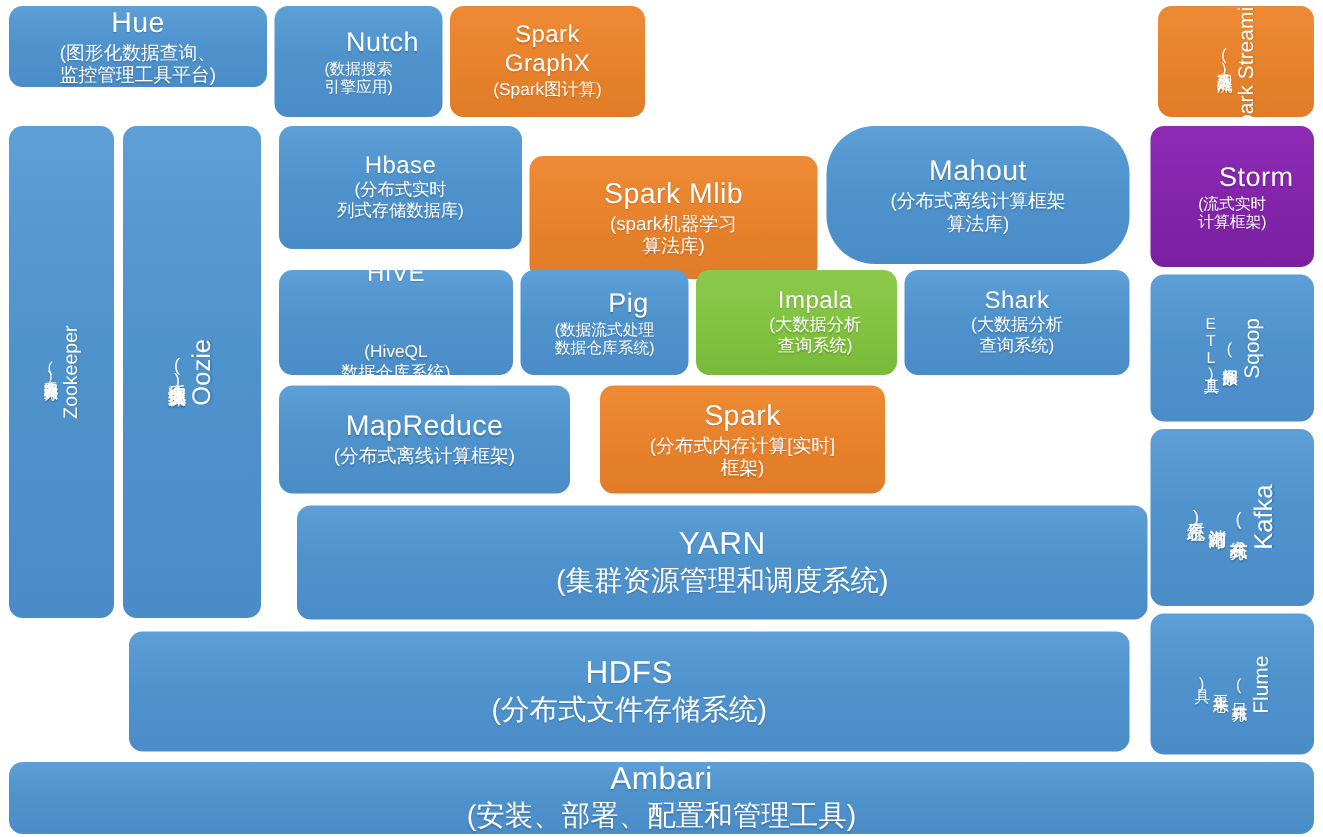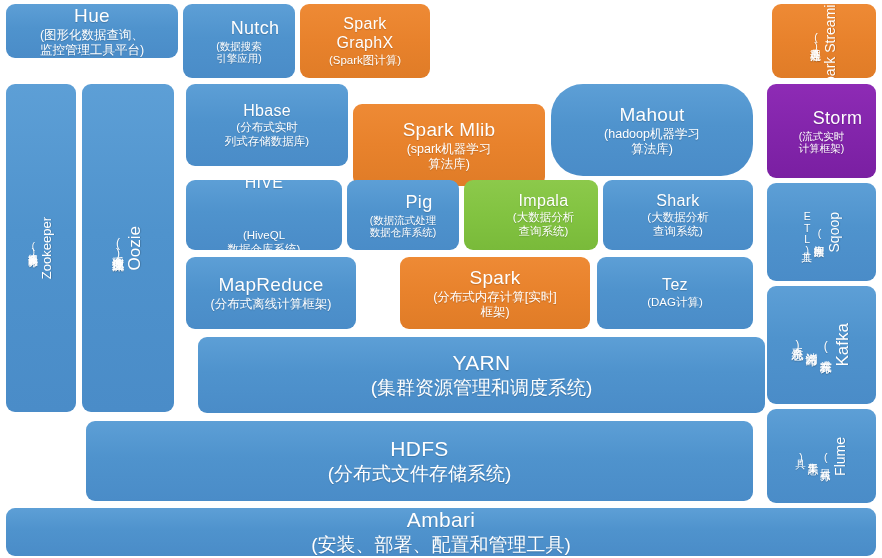--- a/index.html
+++ b/index.html
@@ -128,21 +128,21 @@
     <div class="box orange" style="left: 353px; top: 84px; width: 192px; height: 82px; margin-top: 20px;">
       <div class="t-main">Spark Mlib</div>
       <div class="t-sub">
         <span class="ln">(spark机器学习</span>
         <span class="ln">算法库)</span>
       </div>
     </div>
     <div class="box blue" style="left: 551px; top: 84px; width: 202px; height: 92px; border-radius: 32px;">
       <div class="t-main">Mahout</div>
       <div class="t-sub">
-        <span class="ln">(hadoop机器学习</span>
+        <span class="ln">(分布式离线计算框架</span>
         <span class="ln">算法库)</span>
       </div>
     </div>
     <div class="box purple xs" style="left: 767px; top: 84px; width: 109px; height: 94px;">
       <div class="t-main">Storm</div>
       <div class="t-sub">
         <span class="ln">(流式实时</span>
         <span class="ln">计算框架)</span>
       </div>
     </div>
@@ -174,37 +174,31 @@
         <span class="ln">查询系统)</span>
       </div>
     </div>
     <div class="box blue vert tiny" style="left: 767px; top: 183px; width: 109px; height: 98px;">
       <div class="t-main">Sqoop</div>
       <div class="t-sub">
         <span class="ln">(数据库间</span>
         <span class="ln">ETL工具)</span>
       </div>
     </div>
-    <div class="box blue" style="left: 186px; top: 257px; width: 170px; height: 72px;">
+    <div class="box blue" style="left: 186px; top: 257px; width: 194px; height: 72px;">
       <div class="t-main">MapReduce</div>
       <div class="t-sub">
         <span class="ln">(分布式离线计算框架)</span>
       </div>
     </div>
     <div class="box orange" style="left: 400px; top: 257px; width: 190px; height: 72px;">
       <div class="t-main">Spark</div>
       <div class="t-sub">
         <span class="ln">(分布式内存计算[实时]</span>
         <span class="ln">框架)</span>
-      </div>
-    </div>
-    <div class="box blue sm" style="left: 597px; top: 257px; width: 156px; height: 72px;">
-      <div class="t-main">Tez</div>
-      <div class="t-sub">
-        <span class="ln">(DAG计算)</span>
       </div>
     </div>
     <div class="box blue vert" style="left: 767px; top: 286px; width: 109px; height: 118px;">
       <div class="t-main">Kafka</div>
       <div class="t-sub">
         <span class="ln">(分布式发</span>
         <span class="ln">布订阅消</span>
         <span class="ln">息系统)</span>
       </div>
     </div>

